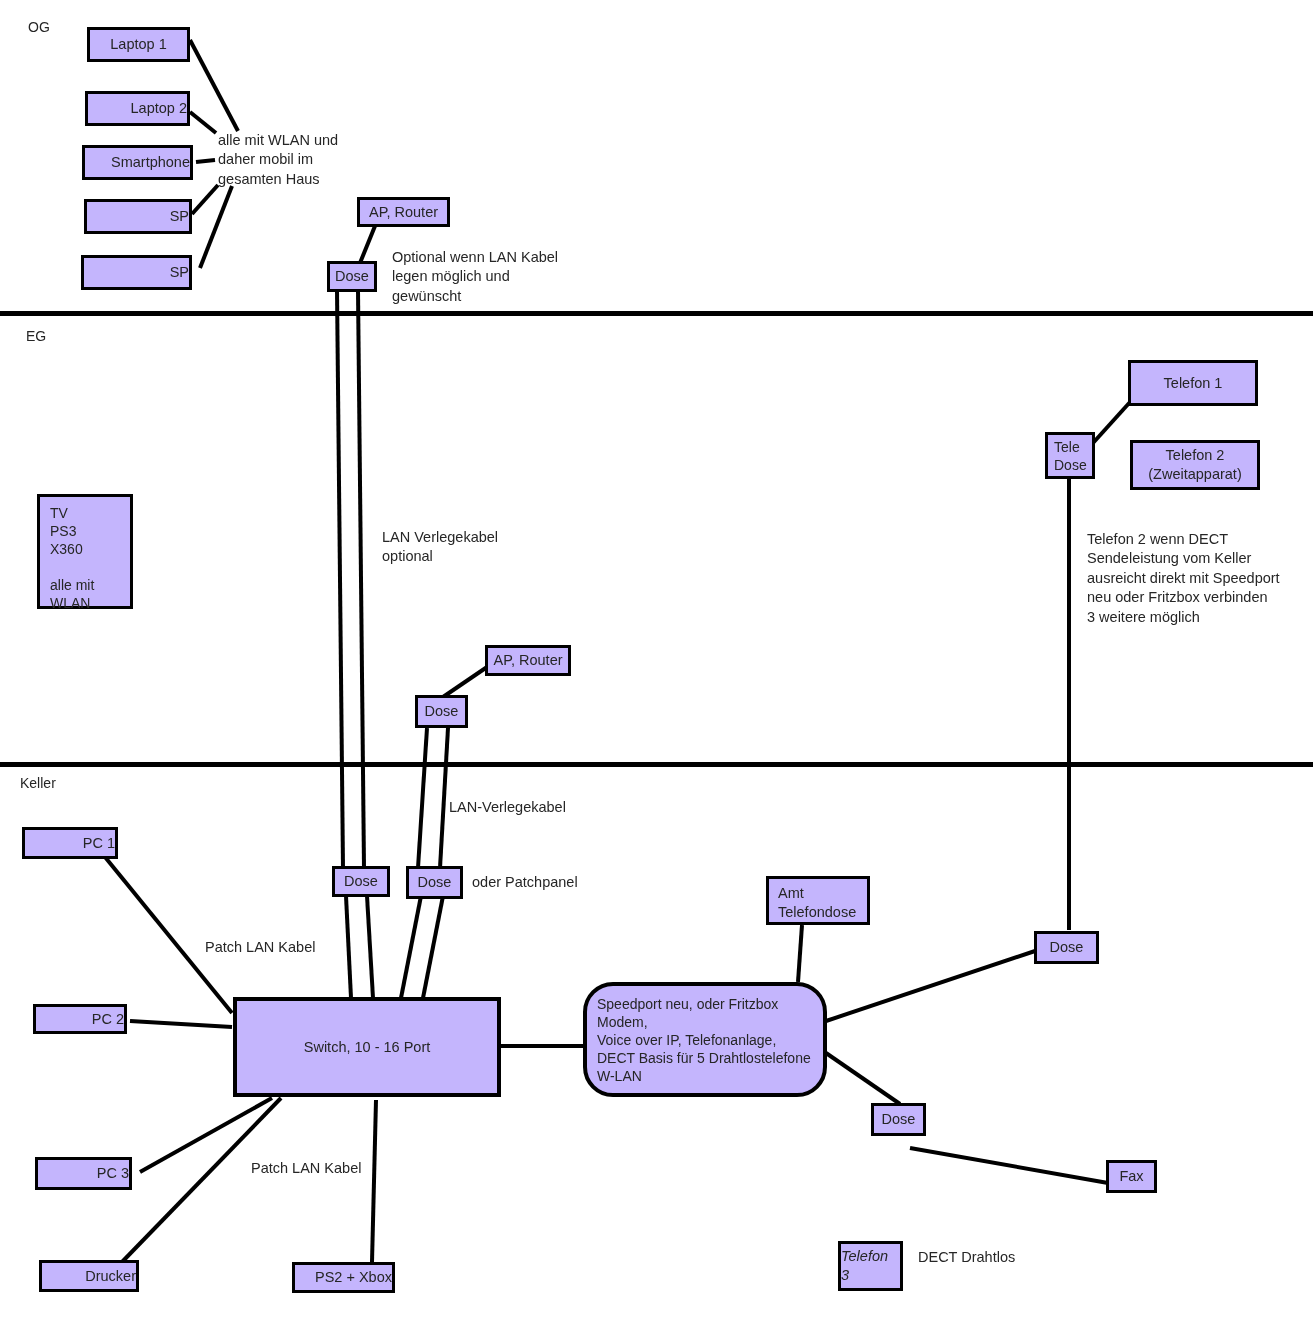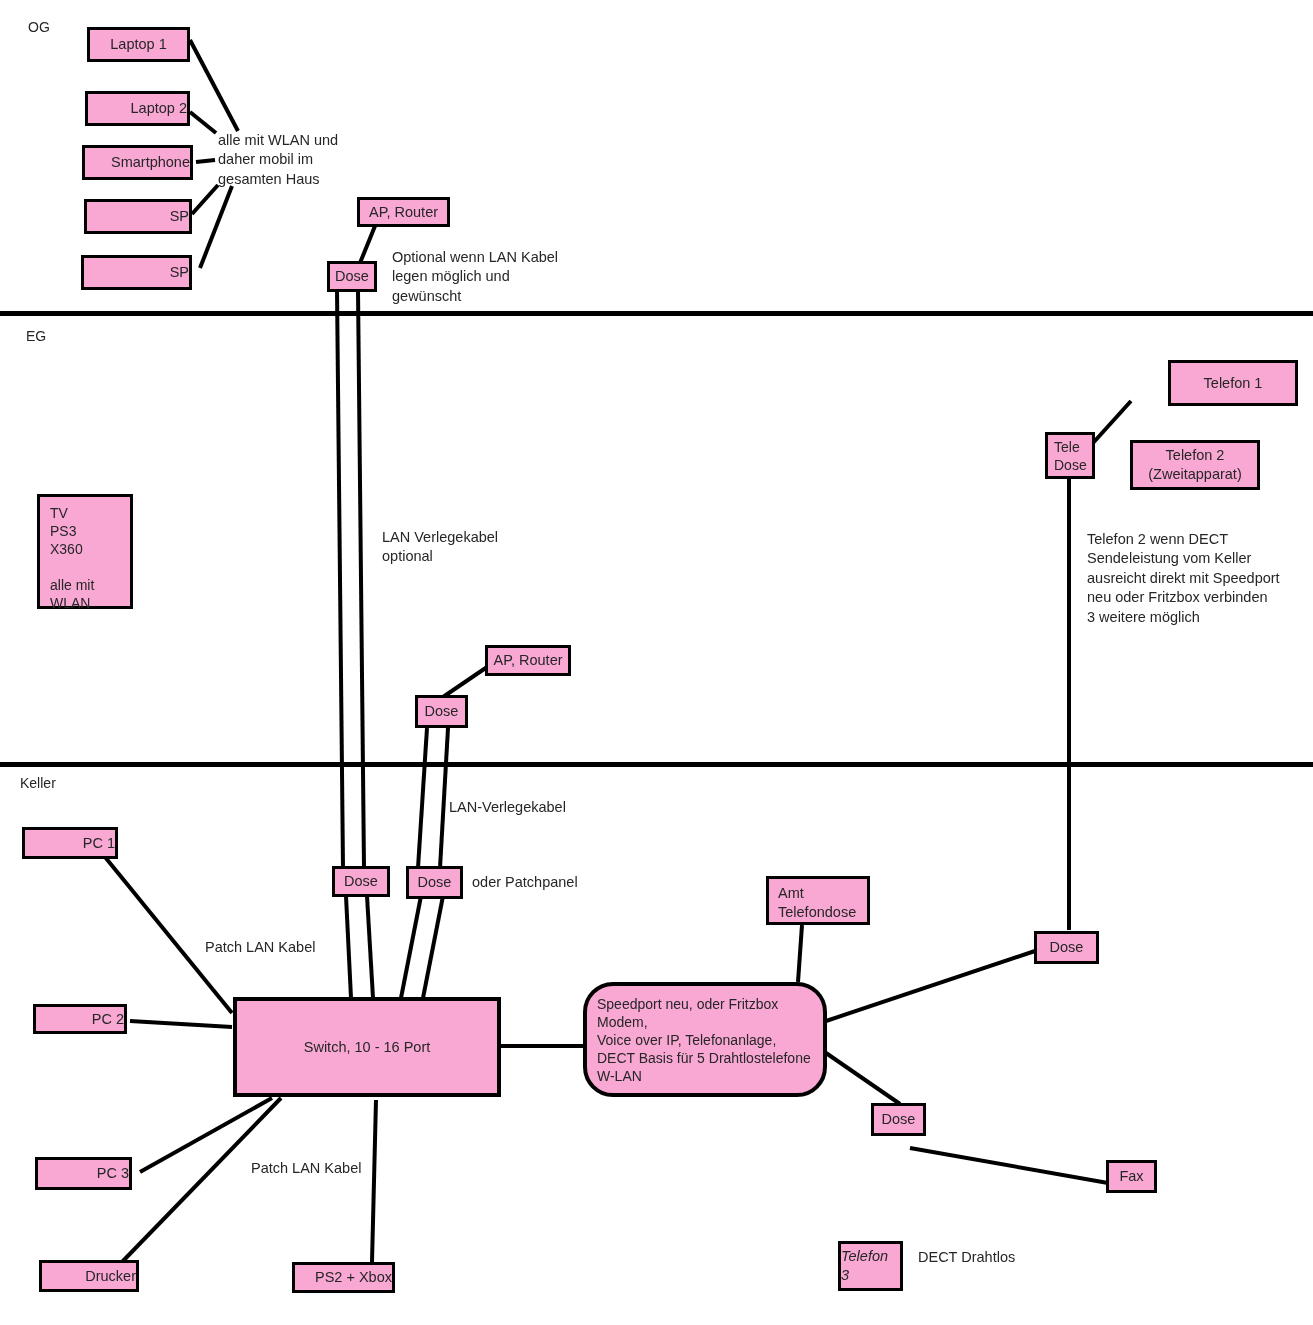--- a/index.html
+++ b/index.html
@@ -12,21 +12,21 @@
     width: 1313px;
     height: 1325px;
     background: #ffffff;
     font-family: "Liberation Sans", sans-serif;
     overflow: hidden;
   }
   
   .box {
     position: absolute;
     border: 3px solid #000000;
-    background: #f9a8d4;
+    background: #c4b5fd;
     box-sizing: border-box;
     color: #262626;
     font-size: 14.5px;
     line-height: 1.28;
     display: flex;
     align-items: center;
     z-index: 5;
   }
   .box.center { justify-content: center; }
   .box.left  { justify-content: flex-end; padding-left: 10px; }
@@ -170,21 +170,21 @@
     <span class="multi">TV
 PS3
 X360
 
 alle mit WLAN</span>
   </div>
 
   <div class="note" style="left:382px; top:528px;">LAN Verlegekabel
 optional</div>
 
-  <div class="box center" style="left:1128px; top:360px; width:130px; height:46px;margin-left:40px;">
+  <div class="box center" style="left:1128px; top:360px; width:130px; height:46px;">
     <span>Telefon 1</span>
   </div>
   <div class="box center" style="left:1130px; top:440px; width:130px; height:50px; text-align:center;">
     <span class="multi">Telefon 2
  (Zweitapparat)</span>
   </div>
   <div class="box topleft" style="left:1045px; top:432px; width:50px;  height:47px; padding-left:6px; padding-top:4px; font-size:14px;">
     <span class="multi">Tele
 Dose</span>
   </div>

